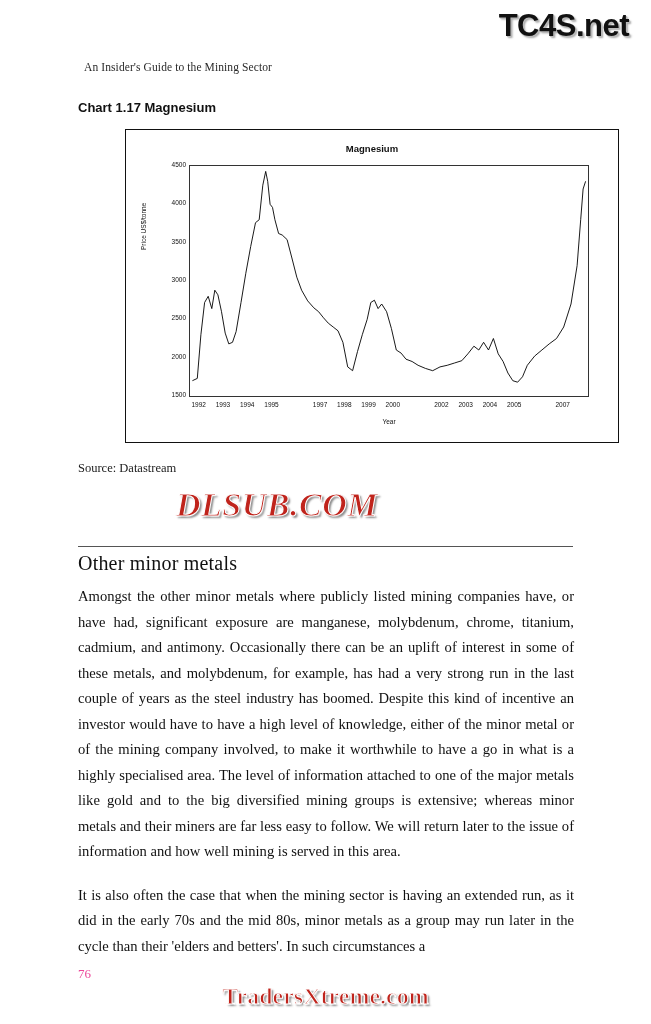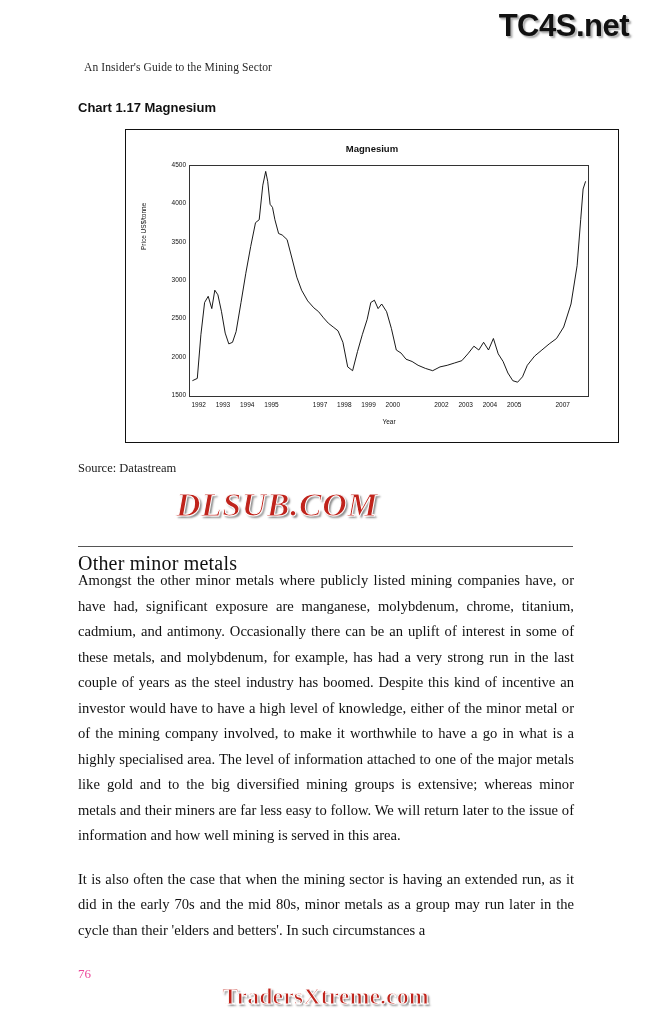--- a/index.html
+++ b/index.html
@@ -192,21 +192,21 @@
   }
 
   
   .body-col {
     position: absolute;
     left: 78px;
     top: 568px;
     width: 496px;
   }
   .body-col p {
-    margin: 0 0 18px 0;
+    margin: 16px 0 18px 0;
     font-family: "Liberation Serif", serif;
     font-size: 14.6px;
     line-height: 25.5px;
     text-align: justify;
     color: #111;
   }
 
   
   .folio {
     position: absolute;

